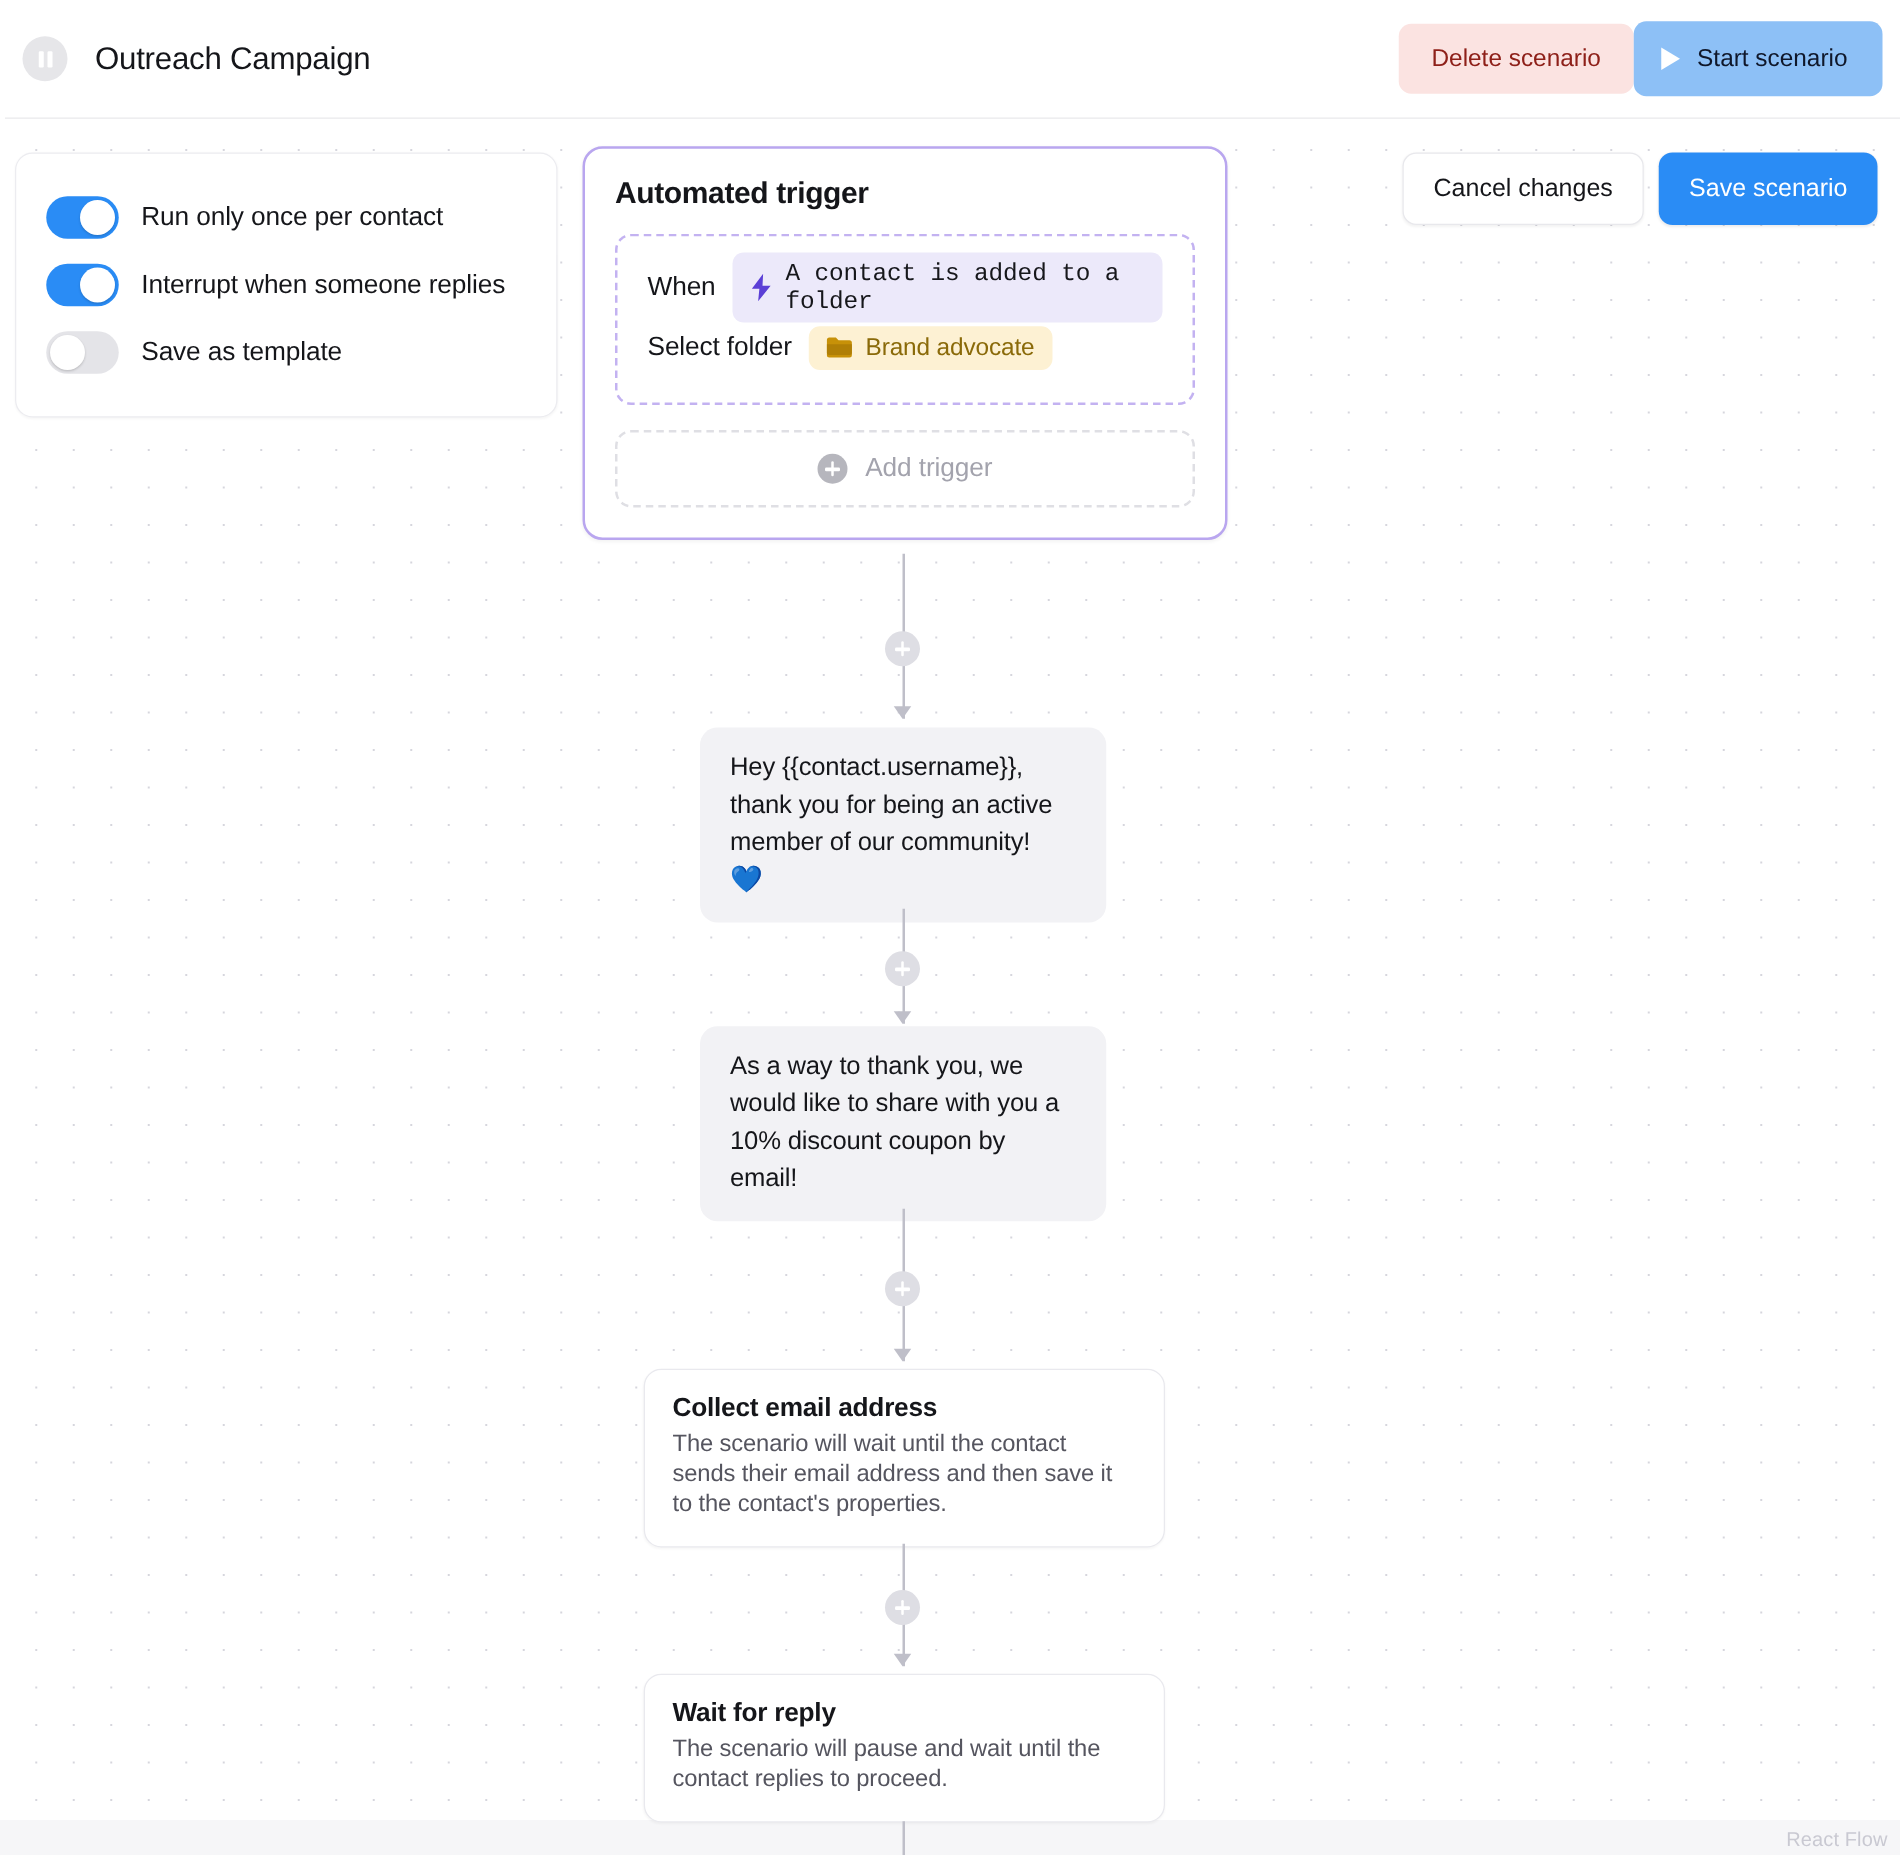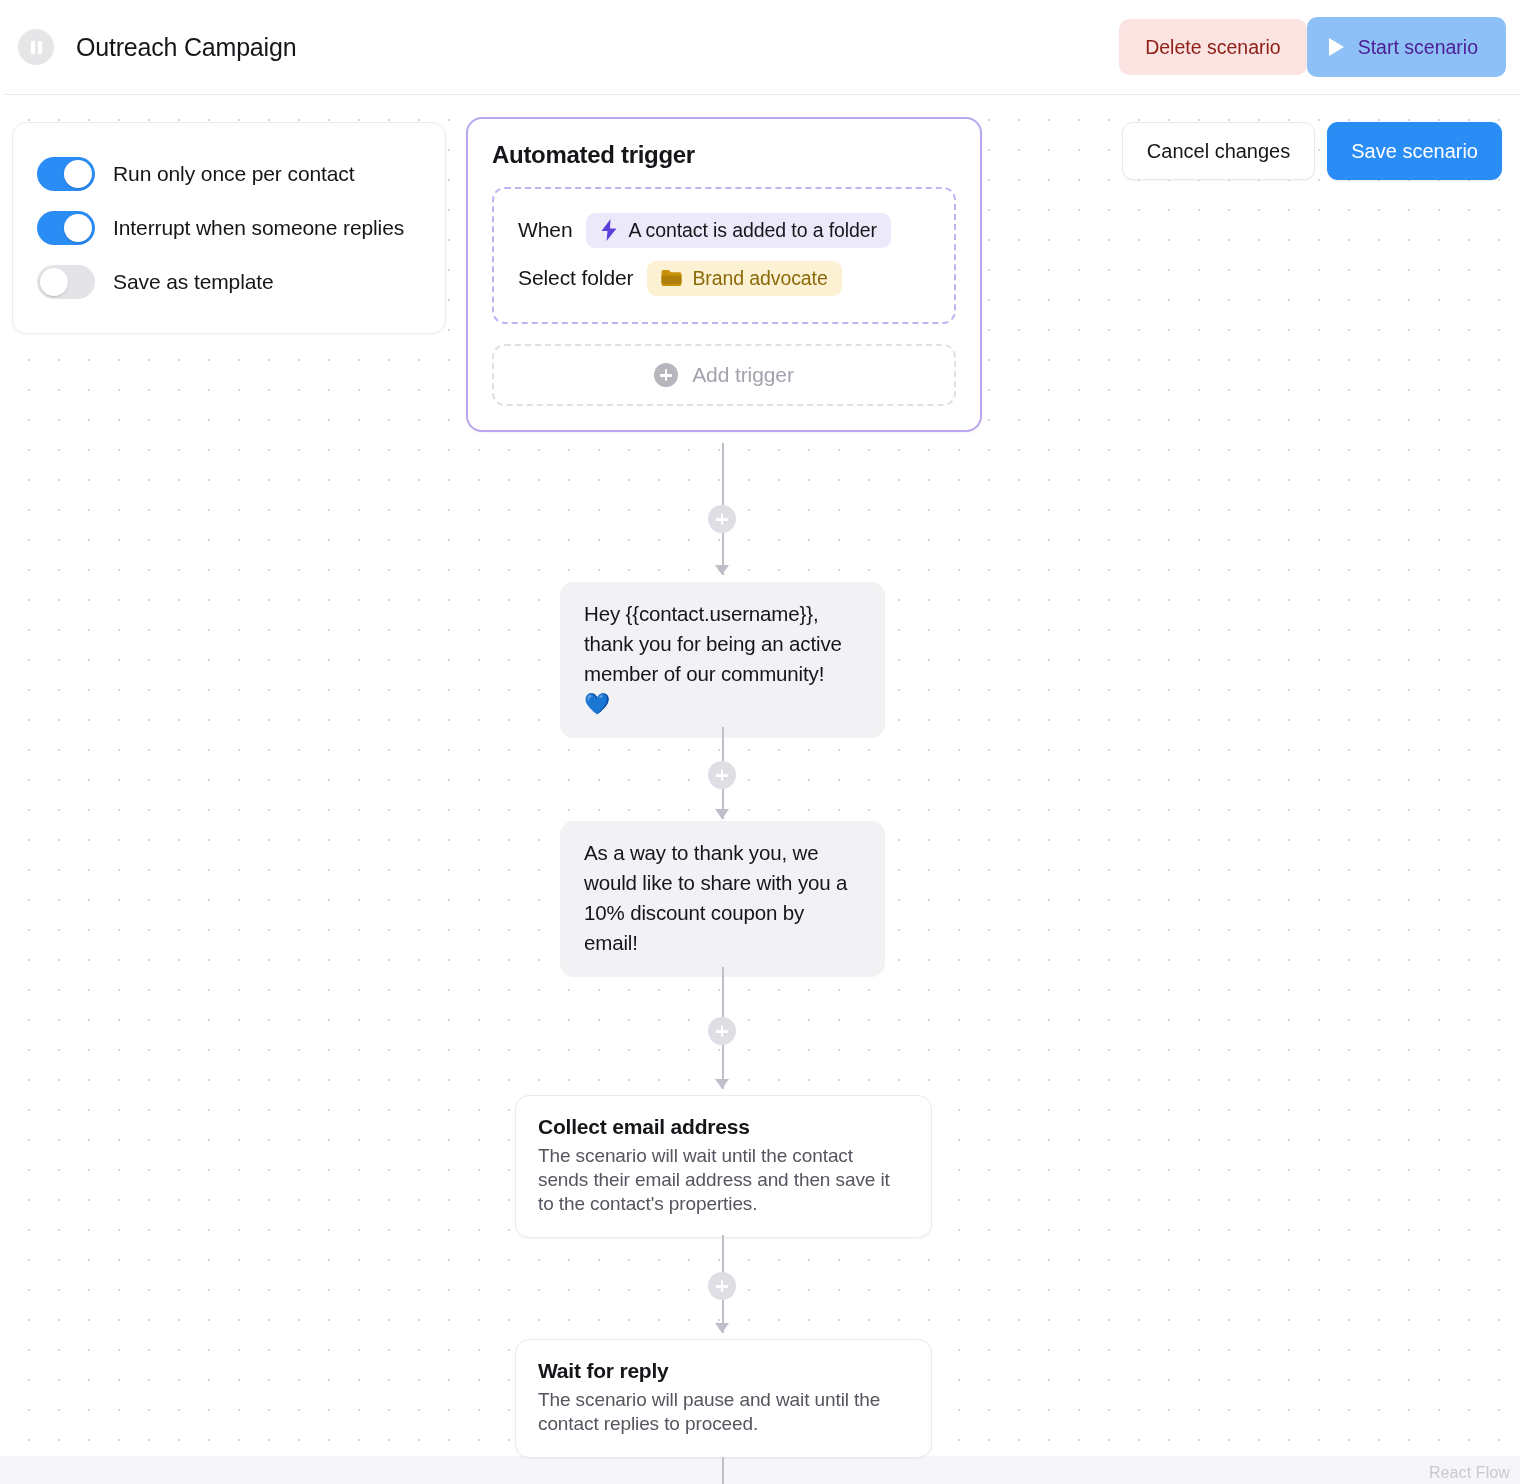--- a/index.html
+++ b/index.html
@@ -40,21 +40,21 @@
     font-family: "Liberation Sans", sans-serif;
     display: inline-flex; align-items: center; justify-content: center;
   }
   .btn-delete {
     height: 56px; padding: 0 26px; border-radius: 10px;
     background: #fbe3e1; color: #8e2019;
     font-size: 19.5px; font-weight: 400;
   }
   .btn-start {
     height: 60px; padding: 0 28px 0 22px; border-radius: 10px;
-    background: #8dc0f6; color: #4c1d95;
+    background: #8dc0f6; color: #0f172a;
     font-size: 19.5px; font-weight: 400; gap: 14px;
   }
   .play-icon {
     width: 0; height: 0;
     border-left: 15px solid #ffffff;
     border-top: 9.5px solid transparent;
     border-bottom: 9.5px solid transparent;
     display: block;
   }
 
@@ -146,21 +146,21 @@
     padding: 17px 24px 20px 24px;
   }
   .trigger-line { display: flex; align-items: center; gap: 14px; height: 48px; }
   .trigger-label { font-size: 21px; color: #15161a; letter-spacing: -0.1px; }
   .pill {
     display: inline-flex; align-items: center; gap: 10px;
     border-radius: 9px; padding: 6px 14px;
     font-size: 19.5px; letter-spacing: -0.1px;
     cursor: pointer;
   }
-  .pill-event { background: #ece9fa; color: #16171b; }
+  .pill-event { background: #ece9fa; color: #16171b; font-family: Liberation Mono, monospace; }
   .pill-folder { background: #fdf1d3; color: #8a6a09; }
   .bolt-icon { display: block; width: 18px; height: 22px; flex: 0 0 auto; }
   .folder-icon { display: block; width: 21px; height: 18px; flex: 0 0 auto; }
 
   .add-trigger {
     margin-top: 20px;
     height: 62px;
     border: 2px dashed #dfdfe4;
     border-radius: 13px;
     display: flex; align-items: center; justify-content: center; gap: 14px;

